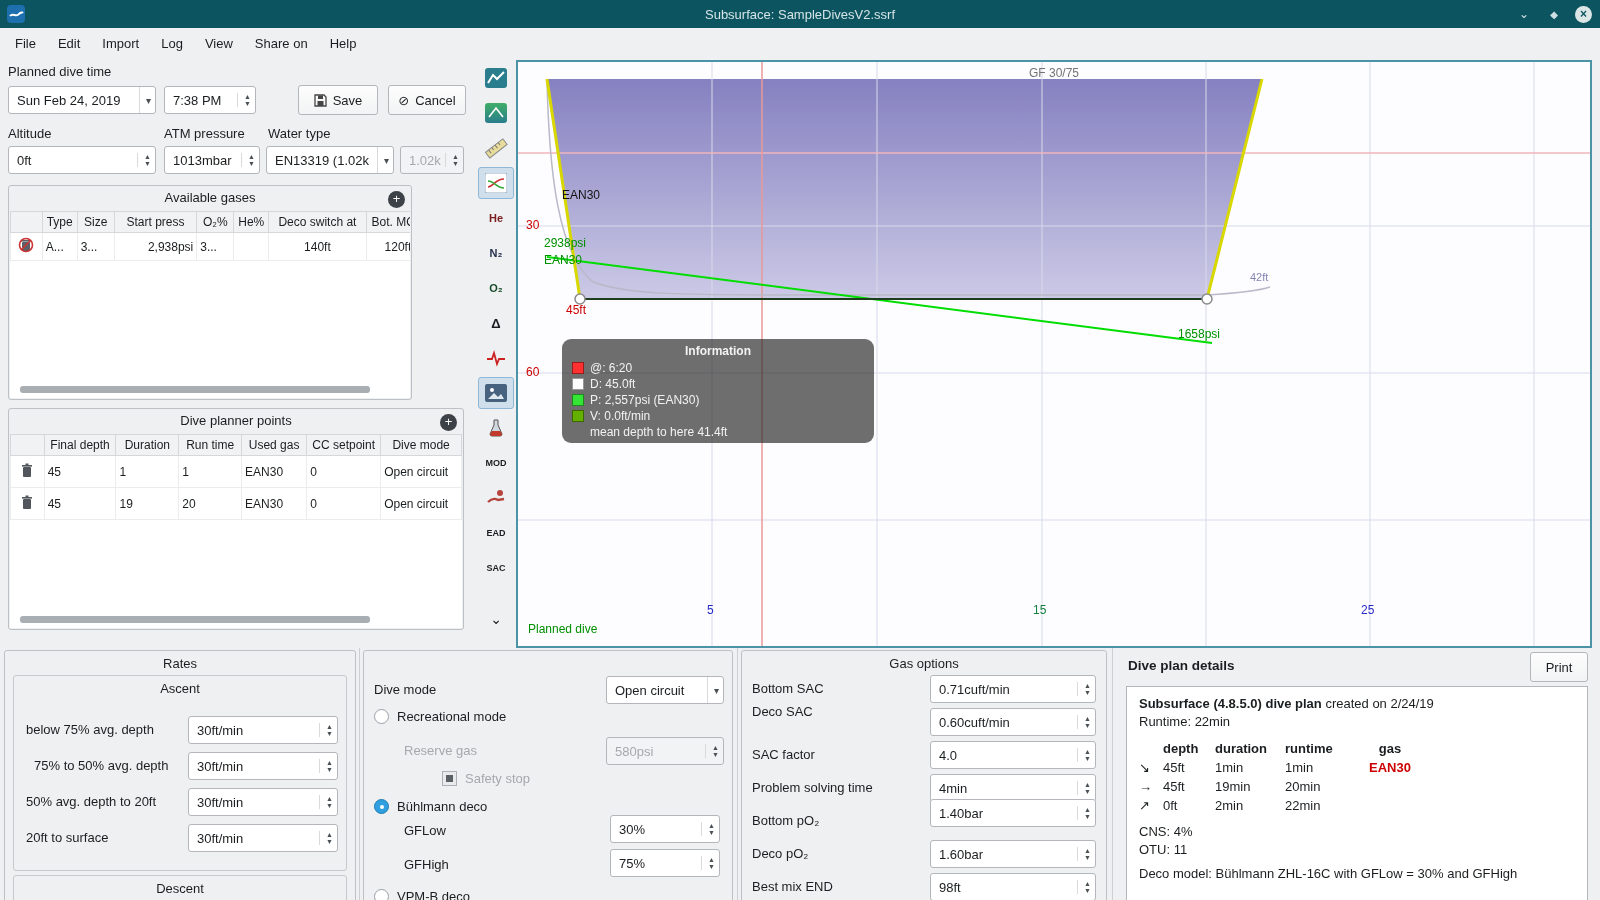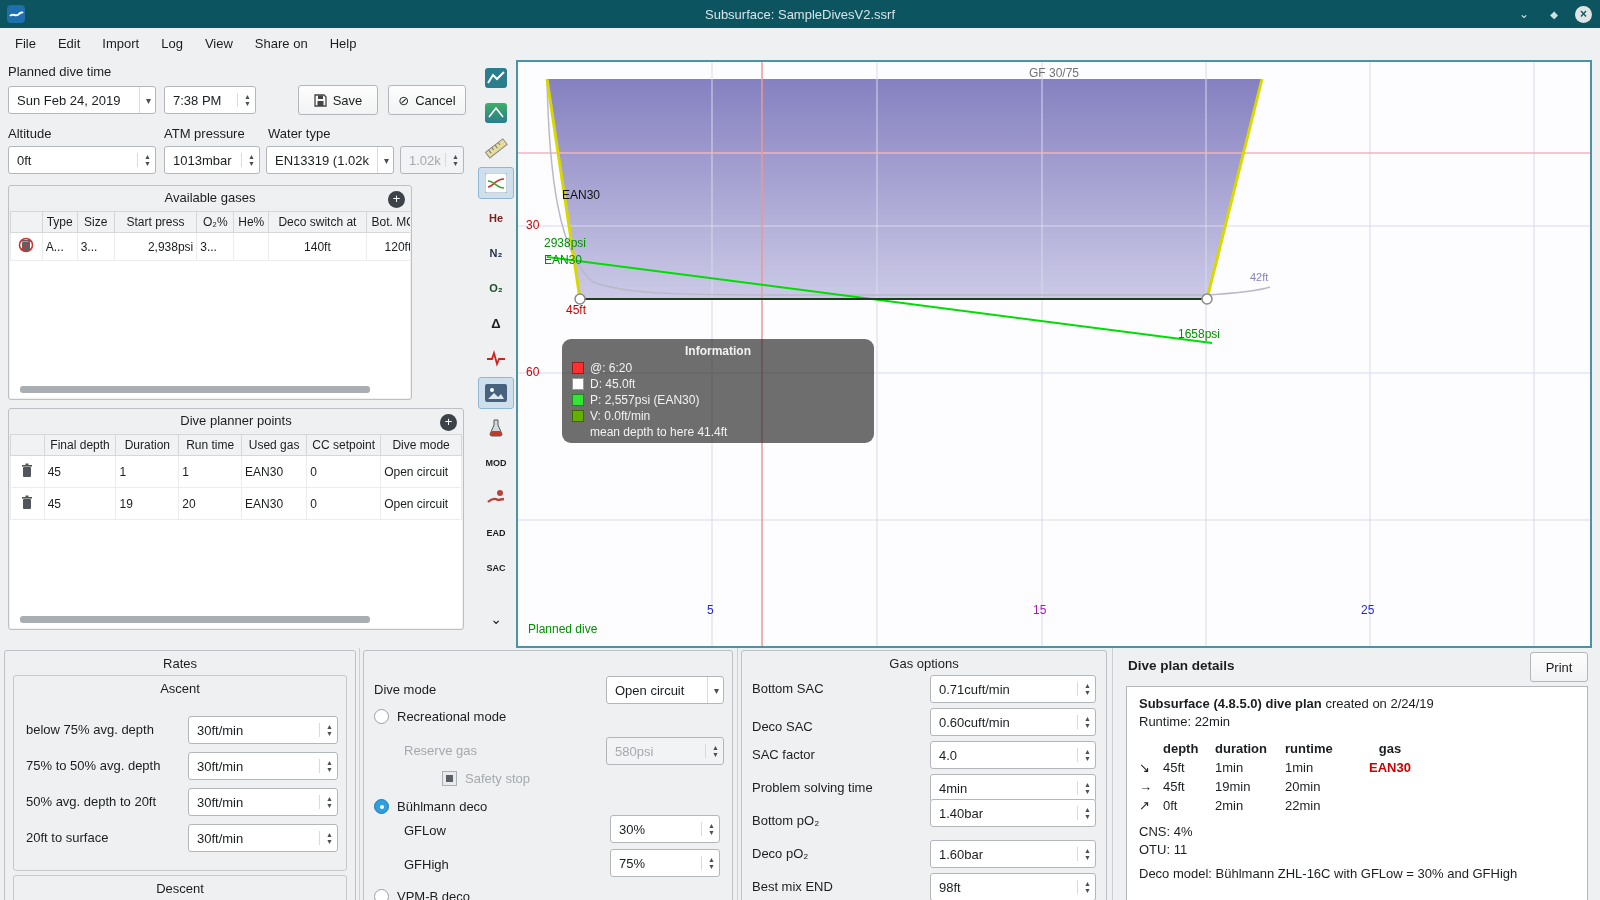--- a/index.html
+++ b/index.html
@@ -397,21 +397,21 @@
     <span class="c-lbl" style="left:0; right:0; top:4px; text-align:center; color:#737373;">GF 30/75</span>
     <span class="c-lbl" style="left:44px; top:126px; color:#111;">EAN30</span>
     <span class="c-lbl" style="left:26px; top:174px; color:#009000;">2938psi</span>
     <span class="c-lbl" style="left:26px; top:191px; color:#009000;">EAN30</span>
     <span class="c-lbl" style="left:48px; top:241px; color:#cc0000;">45ft</span>
     <span class="c-lbl" style="left:732px; top:209px; color:#8585b5; font-size:11px;">42ft</span>
     <span class="c-lbl" style="left:660px; top:265px; color:#009000;">1658psi</span>
     <span class="c-lbl" style="left:8px; top:156px; color:#cc0000;">30</span>
     <span class="c-lbl" style="left:8px; top:303px; color:#cc0000;">60</span>
     <span class="c-lbl" style="left:189px; top:541px; color:#2828c8;">5</span>
-    <span class="c-lbl" style="left:515px; top:541px; color:#a21caf;">15</span>
+    <span class="c-lbl" style="left:515px; top:541px; color:#15803d;">15</span>
     <span class="c-lbl" style="left:843px; top:541px; color:#2828c8;">25</span>
     <span class="c-lbl" style="left:10px; top:560px; color:#009000;">Planned dive</span>
 
     <div class="tooltip">
       <div class="tt-title">Information</div>
       <div class="tt-row">
           <span class="tt-chip" style="background:#ff3030;"></span>
           <span>@: 6:20</span>
         </div>
       <div class="tt-row">
@@ -440,21 +440,21 @@
       <div class="subbox" style="left:8px; top:24px; right:8px; height:196px;">
         <div class="p-title">Ascent</div>
         <span class="lbl" style="left:12px; top:46px;">below 75% avg. depth</span>
         <div class="field spin" style="right:8px; top:40px; width:150px;">
             <span class="val">30ft/min</span>
             <span class="arrows">
               <span style="font-size: 7px;">▲</span>
               <span style="font-size: 7px;">▼</span>
             </span>
           </div>
-        <span class="lbl" style="left:12px; top:82px;">75% to 50% avg. depth</span>
+        <span class="lbl" style="left:20px; top:82px;">75% to 50% avg. depth</span>
         <div class="field spin" style="right:8px; top:76px; width:150px;">
             <span class="val">30ft/min</span>
             <span class="arrows">
               <span style="font-size: 7px;">▲</span>
               <span style="font-size: 7px;">▼</span>
             </span>
           </div>
         <span class="lbl" style="left:12px; top:118px;">50% avg. depth to 20ft</span>
         <div class="field spin" style="right:8px; top:112px; width:150px;">
             <span class="val">30ft/min</span>
@@ -539,21 +539,21 @@
     <div class="panel" style="left:741px; top:2px; width:366px; height:300px;">
       <div class="p-title">Gas options</div>
       <span class="lbl" style="left:10px; top:30px;">Bottom SAC</span>
       <div class="field spin" style="right:10px; top:24px; width:166px;">
           <span class="val">0.71cuft/min</span>
           <span class="arrows">
             <span style="font-size: 7px;">▲</span>
             <span style="font-size: 7px;">▼</span>
           </span>
         </div>
-      <span class="lbl" style="left:10px; top:68px;">Deco SAC</span>
+      <span class="lbl" style="left:10px; top:53px;">Deco SAC</span>
       <div class="field spin" style="right:10px; top:57px; width:166px;">
           <span class="val">0.60cuft/min</span>
           <span class="arrows">
             <span style="font-size: 7px;">▲</span>
             <span style="font-size: 7px;">▼</span>
           </span>
         </div>
       <span class="lbl" style="left:10px; top:96px;">SAC factor</span>
       <div class="field spin" style="right:10px; top:90px; width:166px;">
           <span class="val">4.0</span>

